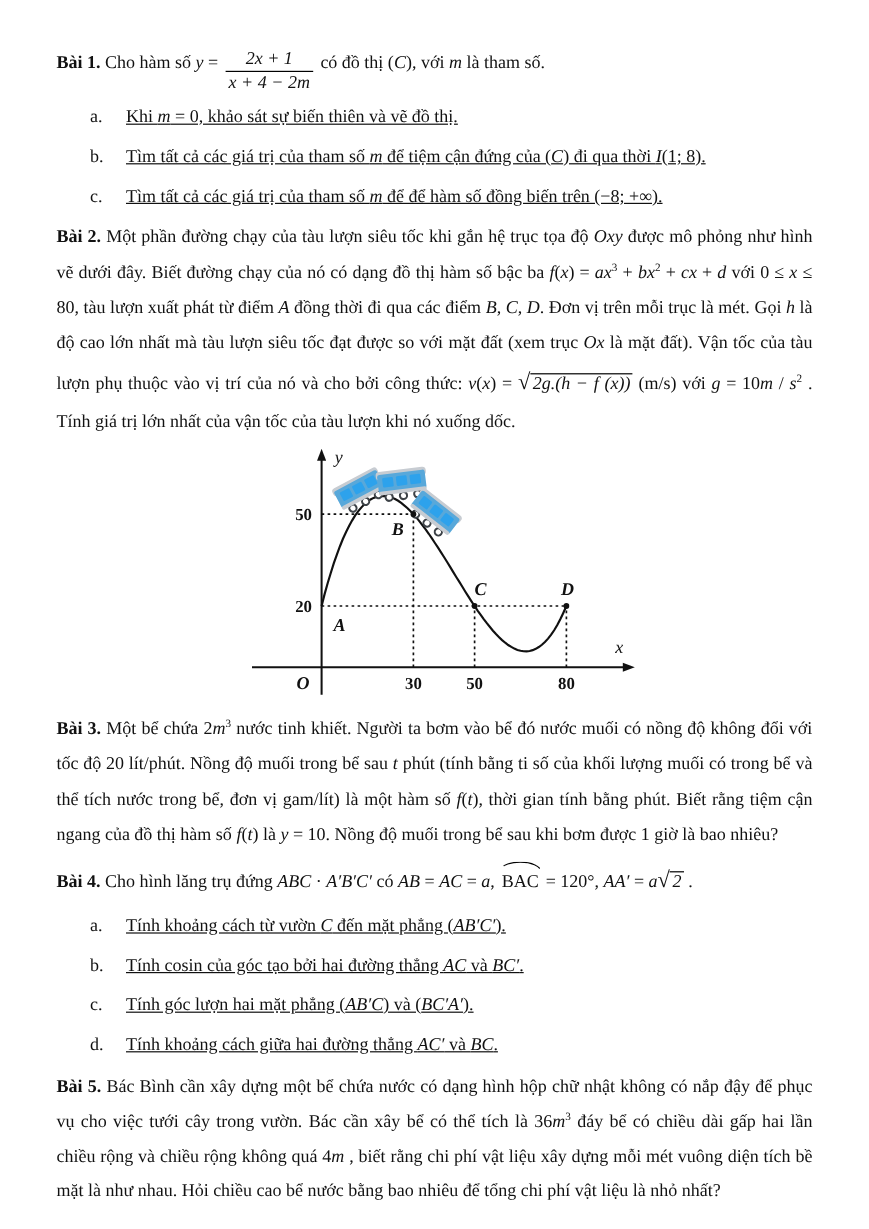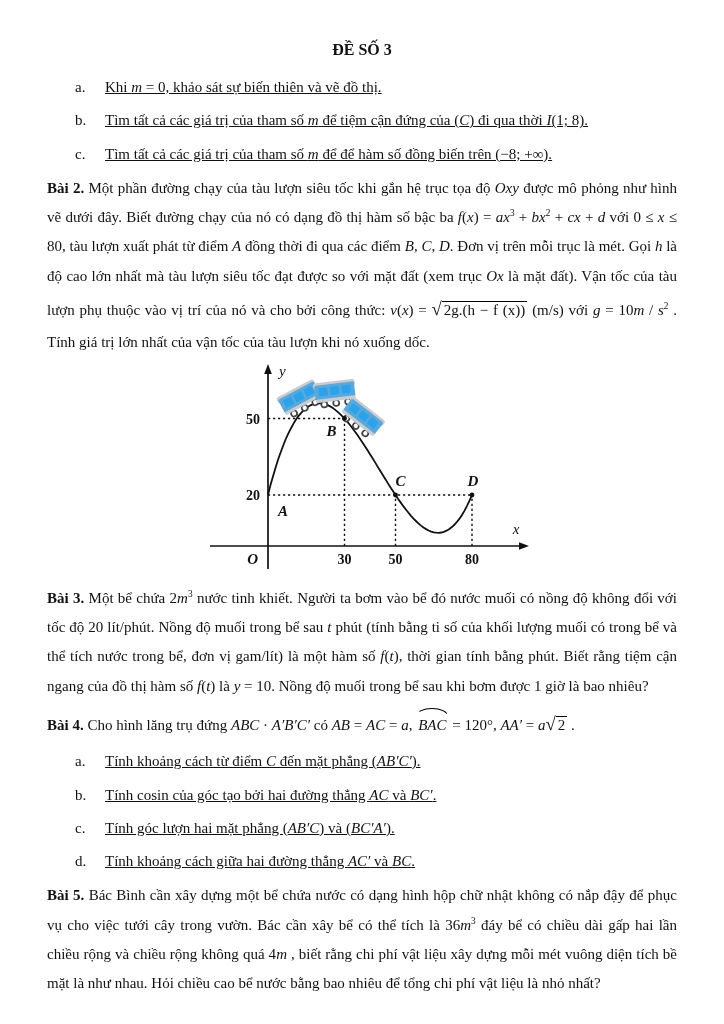--- a/index.html
+++ b/index.html
@@ -11,41 +11,41 @@
   .mi{font-style:italic;}
   sup{font-size:0.62em;}
   .item{display:flex;margin:4px 0;}
   .ilabel{flex:0 0 30px;margin-left:28px;}
   .itext{flex:1;text-decoration:underline;}
   .frac{display:inline-block;text-align:center;vertical-align:-1.05em;line-height:1.25;margin:0 2px;}
   .frac .num{display:block;padding:0 3px;font-style:italic;}
   .frac .den{display:block;border-top:1px solid #000;padding:0 3px;font-style:italic;}
   .sqrt{white-space:nowrap;}
   .sqrt::before{content:"√";font-size:1.25em;font-style:normal;}
-  .rad{border-top:1.3px solid #000;padding:0 2px;}
-  .hat{position:relative;font-style:italic;display:inline-block;padding:0 2px;}
+  .rad{border-top:1.3px solid #000;padding:0 2px;font-style:italic;}
+  .hat{position:relative;display:inline-block;padding:0 2px;}
   .hat::before{content:"";position:absolute;left:0;right:0;top:-3px;height:6px;
     border:1.4px solid transparent;border-top-color:#000;border-radius:50% 50% 0 0/100% 100% 0 0;}
   .figure{display:flex;justify-content:center;margin:2px 0 8px;transform:translateX(12px);}
   svg text{font-family:"Liberation Serif",serif;fill:#111;}
   .tick{font-size:14px;font-weight:bold;}
   .ptl{font-size:15px;font-style:italic;font-weight:600;}
   .axl{font-size:15px;font-style:italic;}
   .dotl{stroke:#111;stroke-width:1.4;stroke-dasharray:2.2 2.8;}
   .axs{stroke:#111;stroke-width:1.7;}
   .curve{fill:none;stroke:#111;stroke-width:1.8;}
   .fil{fill:#111;}
 </style>
 </head>
 <body>
 
 <div class="page">
-  <div class="title">ĐỀ SỐ 3</div>
 
   <div id="problems">
+      <div class="para"><span class="mb">Bài 1.</span><span class=""> Cho hàm số </span><span class="mi">y</span><span class=""> = </span><span class="frac"><span class="num">2x + 1</span><span class="den">x + 4 − 2m</span></span><span class=""> có đồ thị (</span><span class="mi">C</span><span class="">), với </span><span class="mi">m</span><span class=""> là tham số.</span></div>
       <div class="item">
         <span class="ilabel">a.</span>
         <span class="itext"><span class="">Khi </span><span class="mi">m</span><span class=""> = 0, khảo sát sự biến thiên và vẽ đồ thị.</span></span>
       </div>
       <div class="item">
         <span class="ilabel">b.</span>
         <span class="itext"><span class="">Tìm tất cả các giá trị của tham số </span><span class="mi">m</span><span class=""> để tiệm cận đứng của (</span><span class="mi">C</span><span class="">) đi qua thời </span><span class="mi">I</span><span class="">(1; 8).</span></span>
       </div>
       <div class="item">
         <span class="ilabel">c.</span>
@@ -111,21 +111,21 @@
           <circle cx="191.5" cy="133" r="2.4" class="fil"></circle>
           <text x="196.5" y="124" text-anchor="middle" class="ptl">C</text>
           <circle cx="268" cy="133" r="2.4" class="fil"></circle>
           <text x="269" y="124" text-anchor="middle" class="ptl">D</text>
         </svg>
   </div>
       <div class="para"><span class="mb">Bài 3.</span><span class=""> Một bể chứa 2</span><span class="mi">m</span><sup>3</sup><span class=""> nước tinh khiết. Người ta bơm vào bể đó nước muối có nồng độ không đổi với tốc độ 20 lít/phút. Nồng độ muối trong bể sau </span><span class="mi">t</span><span class=""> phút (tính bằng ti số của khối lượng muối có trong bể và thể tích nước trong bể, đơn vị gam/lít) là một hàm số </span><span class="mi">f</span><span class="">(</span><span class="mi">t</span><span class="">), thời gian tính bằng phút. Biết rằng tiệm cận ngang của đồ thị hàm số </span><span class="mi">f</span><span class="">(</span><span class="mi">t</span><span class="">) là </span><span class="mi">y</span><span class=""> = 10. Nồng độ muối trong bể sau khi bơm được 1 giờ là bao nhiêu?</span></div>
       <div class="para"><span class="mb">Bài 4.</span><span class=""> Cho hình lăng trụ đứng </span><span class="mi">ABC</span><span class=""> · </span><span class="mi">A′B′C′</span><span class=""> có </span><span class="mi">AB</span><span class=""> = </span><span class="mi">AC</span><span class=""> = </span><span class="mi">a</span><span class="">, </span><span class="hat">BAC</span><span class=""> = 120°, </span><span class="mi">AA′</span><span class=""> = </span><span class="mi">a</span><span class="sqrt"><span class="rad">2</span></span><span class=""> .</span></div>
       <div class="item">
         <span class="ilabel">a.</span>
-        <span class="itext"><span class="">Tính khoảng cách từ điểm </span><span class="mi">C</span><span class=""> đến mặt phẳng (</span><span class="mi">AB′C′</span><span class="">).</span></span>
+        <span class="itext"><span class="">Tính khoảng cách từ vườn </span><span class="mi">C</span><span class=""> đến mặt phẳng (</span><span class="mi">AB′C′</span><span class="">).</span></span>
       </div>
       <div class="item">
         <span class="ilabel">b.</span>
         <span class="itext"><span class="">Tính cosin của góc tạo bởi hai đường thẳng </span><span class="mi">AC</span><span class=""> và </span><span class="mi">BC′</span><span class="">.</span></span>
       </div>
       <div class="item">
         <span class="ilabel">c.</span>
         <span class="itext"><span class="">Tính góc lượn hai mặt phẳng (</span><span class="mi">AB′C</span><span class="">) và (</span><span class="mi">BC′A′</span><span class="">).</span></span>
       </div>
       <div class="item">

